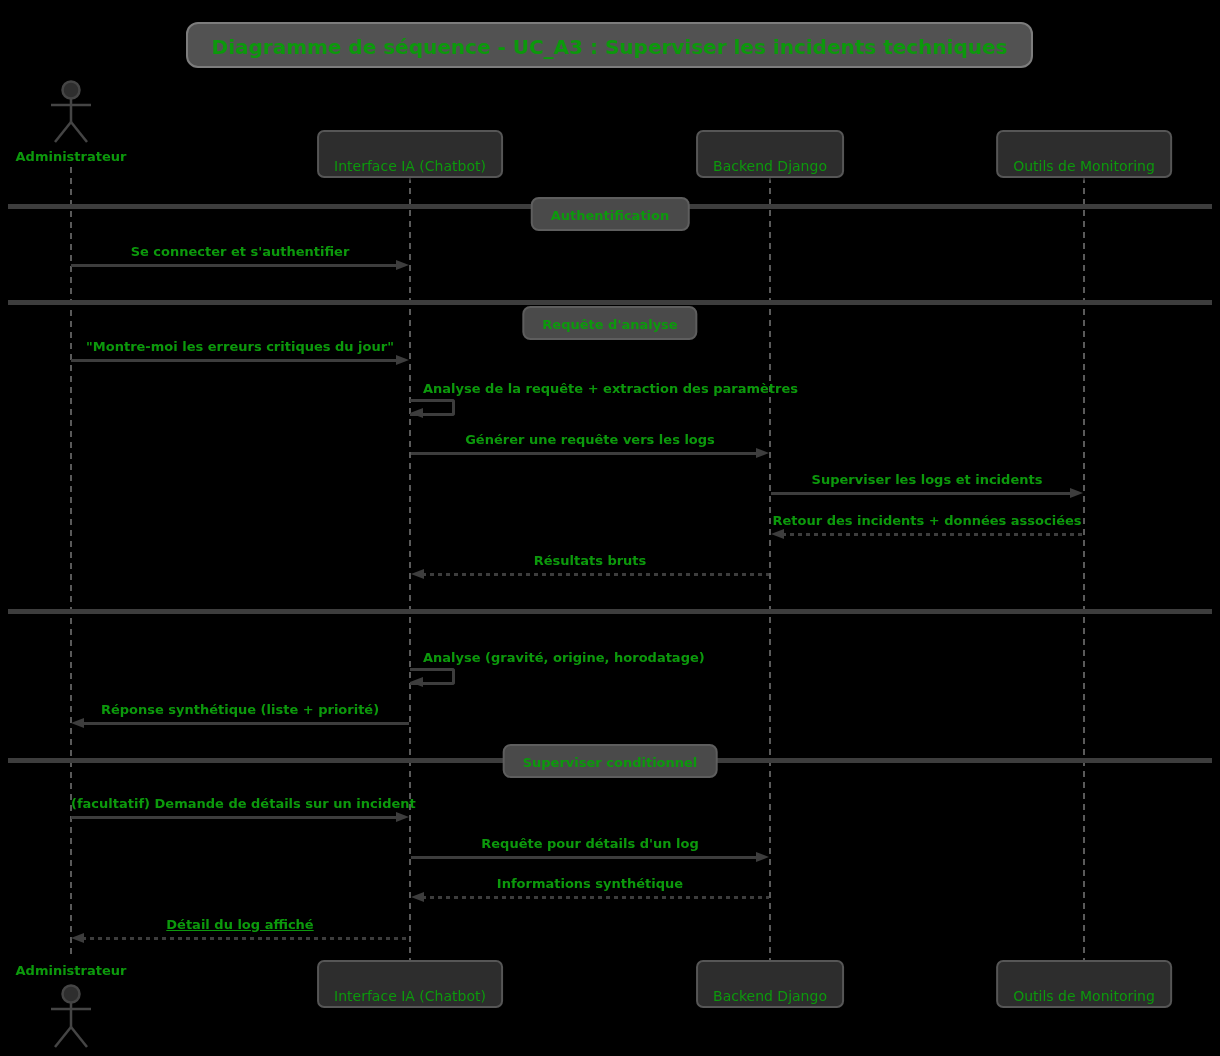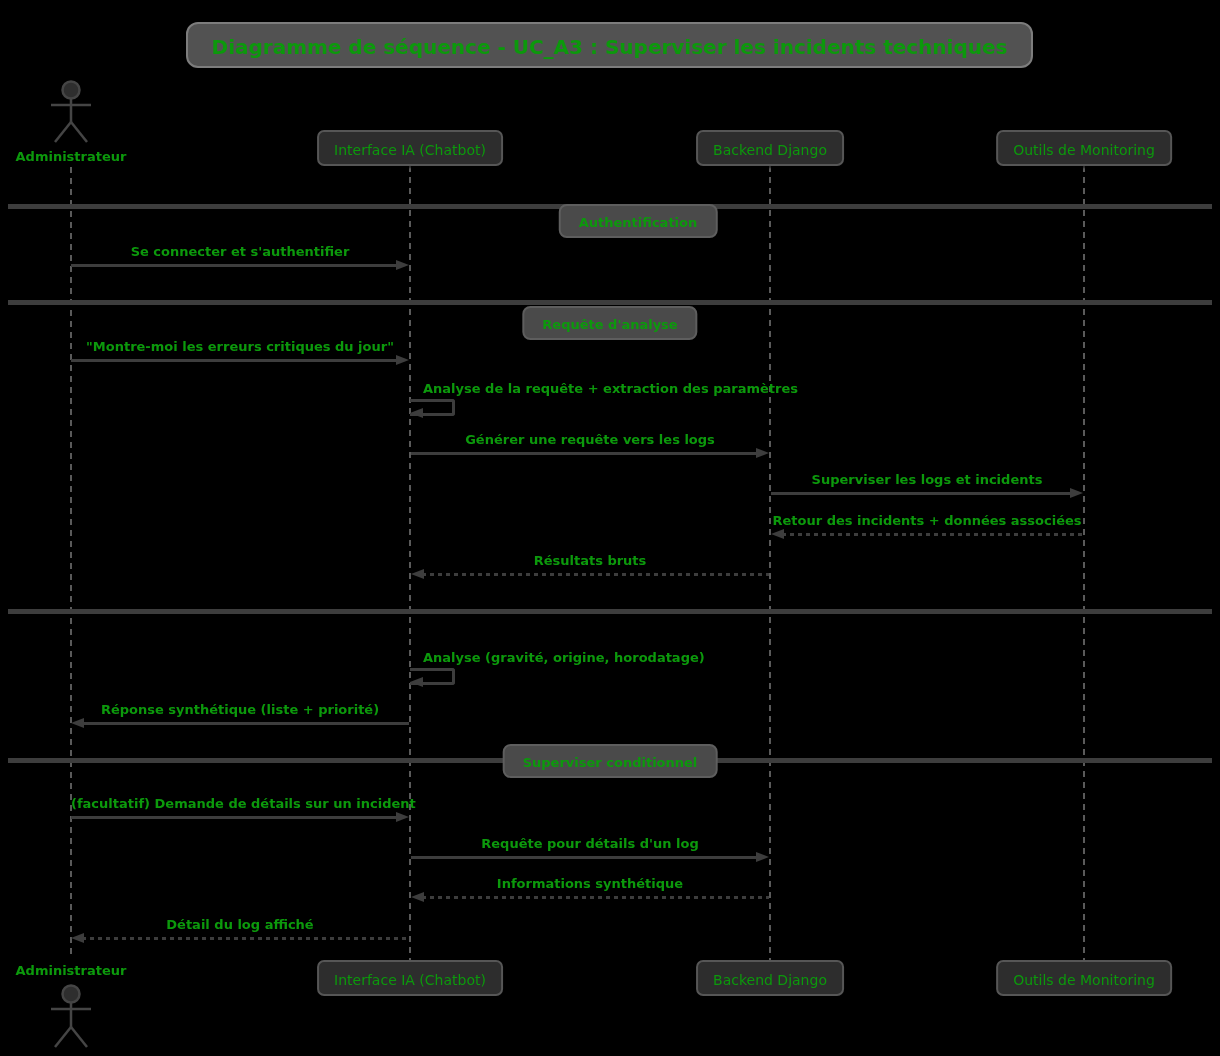--- a/index.html
+++ b/index.html
@@ -7,23 +7,23 @@
     --title-fill:#525252; --title-border:#7d7d7d; --div-fill:#4a4a4a; --div-border:#5e5e5e;
     --arrow:#3d3d3d; --lifeline:#5a5a5a; --actor:#454545;
   }
   html,body{margin:0;padding:0;background:var(--bg);}
   .stage{position:relative;width:1220px;height:1056px;background:var(--bg);overflow:hidden;
          font-family:"DejaVu Sans","Liberation Sans",sans-serif;}
   .title-box{position:absolute;left:186px;top:22px;width:847px;height:46px;line-height:46px;
              background:var(--title-fill);border:2px solid var(--title-border);border-radius:12px;
              box-sizing:border-box;text-align:center;color:var(--green);font-size:20px;font-weight:bold;
              white-space:nowrap;}
-  .participant{position:absolute;height:36px;line-height:36px;background:var(--box-fill);
+  .participant{position:absolute;height:48px;line-height:36px;background:var(--box-fill);
                border:2px solid var(--box-border);border-radius:7px;box-sizing:border-box;
-               padding:0 15px;color:var(--green);font-size:14px;white-space:nowrap;
+               padding:16px 15px;color:var(--green);font-size:14px;white-space:nowrap;
                transform:translateX(-50%);box-shadow:2px 2px 2px rgba(0,0,0,.6);}
   .lifeline{position:absolute;width:2px;
             background:repeating-linear-gradient(180deg,var(--lifeline) 0 6px,transparent 6px 11px);}
   .actor-label{position:absolute;transform:translateX(-50%);color:var(--green);
                font-size:13px;font-weight:bold;white-space:nowrap;}
   .divider-bar{position:absolute;left:8px;width:1204px;height:5px;background:var(--arrow);}
   .divider-box{position:absolute;left:610px;transform:translateX(-50%);height:34px;line-height:34px;
                background:var(--div-fill);border:2px solid var(--div-border);border-radius:8px;
                box-sizing:border-box;padding:0 18px;color:var(--green);font-size:13px;font-weight:bold;
                white-space:nowrap;}
@@ -65,21 +65,21 @@
     <line x1="25" y1="44" x2="9" y2="64" stroke="var(--actor)" stroke-width="2.5"></line>
     <line x1="25" y1="44" x2="41" y2="64" stroke="var(--actor)" stroke-width="2.5"></line>
   </svg>
   <div class="actor-label" style="left:71px;top:149px;">Administrateur</div>
 
   <div class="participant" style="left:410px;top:130px;">Interface IA (Chatbot)</div>
   <div class="participant" style="left:770px;top:130px;">Backend Django</div>
   <div class="participant" style="left:1084px;top:130px;">Outils de Monitoring</div>
 
   <div class="divider-bar" style="top:204px;"></div>
-  <div class="divider-box" style="top:204px;margin-left:28px;">Authentification</div>
+  <div class="divider-box" style="top:197px;">Authentification</div>
 
   <div class="msg-label" style="left:71px;top:244px;width:338px;">Se connecter et s'authentifier</div>
   <div class="arrow" style="left:71px;top:261px;width:338px;">
     <div class="line"></div>
       <div class="head-r"></div>
   </div>
 
   <div class="divider-bar" style="top:300px;"></div>
   <div class="divider-box" style="top:286px;margin-top:20px;">Requête d'analyse</div>
 
@@ -147,21 +147,21 @@
     <div class="line"></div>
       <div class="head-r"></div>
   </div>
 
   <div class="msg-label" style="left:411px;top:876px;width:358px;">Informations synthétique</div>
   <div class="arrow to-left dashed" style="left:411px;top:893px;width:358px;">
     <div class="line"></div>
       <div class="head-l"></div>
   </div>
 
-  <div class="msg-label" style="left:71px;top:917px;width:338px;">Détail du log affiché</div>
+  <div class="msg-label" style="left:71px;top:917px;width:338px;text-decoration:underline;">Détail du log affiché</div>
   <div class="arrow to-left dashed" style="left:71px;top:934px;width:338px;">
     <div class="line"></div>
       <div class="head-l"></div>
   </div>
 
   <div class="participant" style="left:410px;top:960px;">Interface IA (Chatbot)</div>
   <div class="participant" style="left:770px;top:960px;">Backend Django</div>
   <div class="participant" style="left:1084px;top:960px;">Outils de Monitoring</div>
 
   <div class="actor-label" style="left:71px;top:963px;">Administrateur</div>

